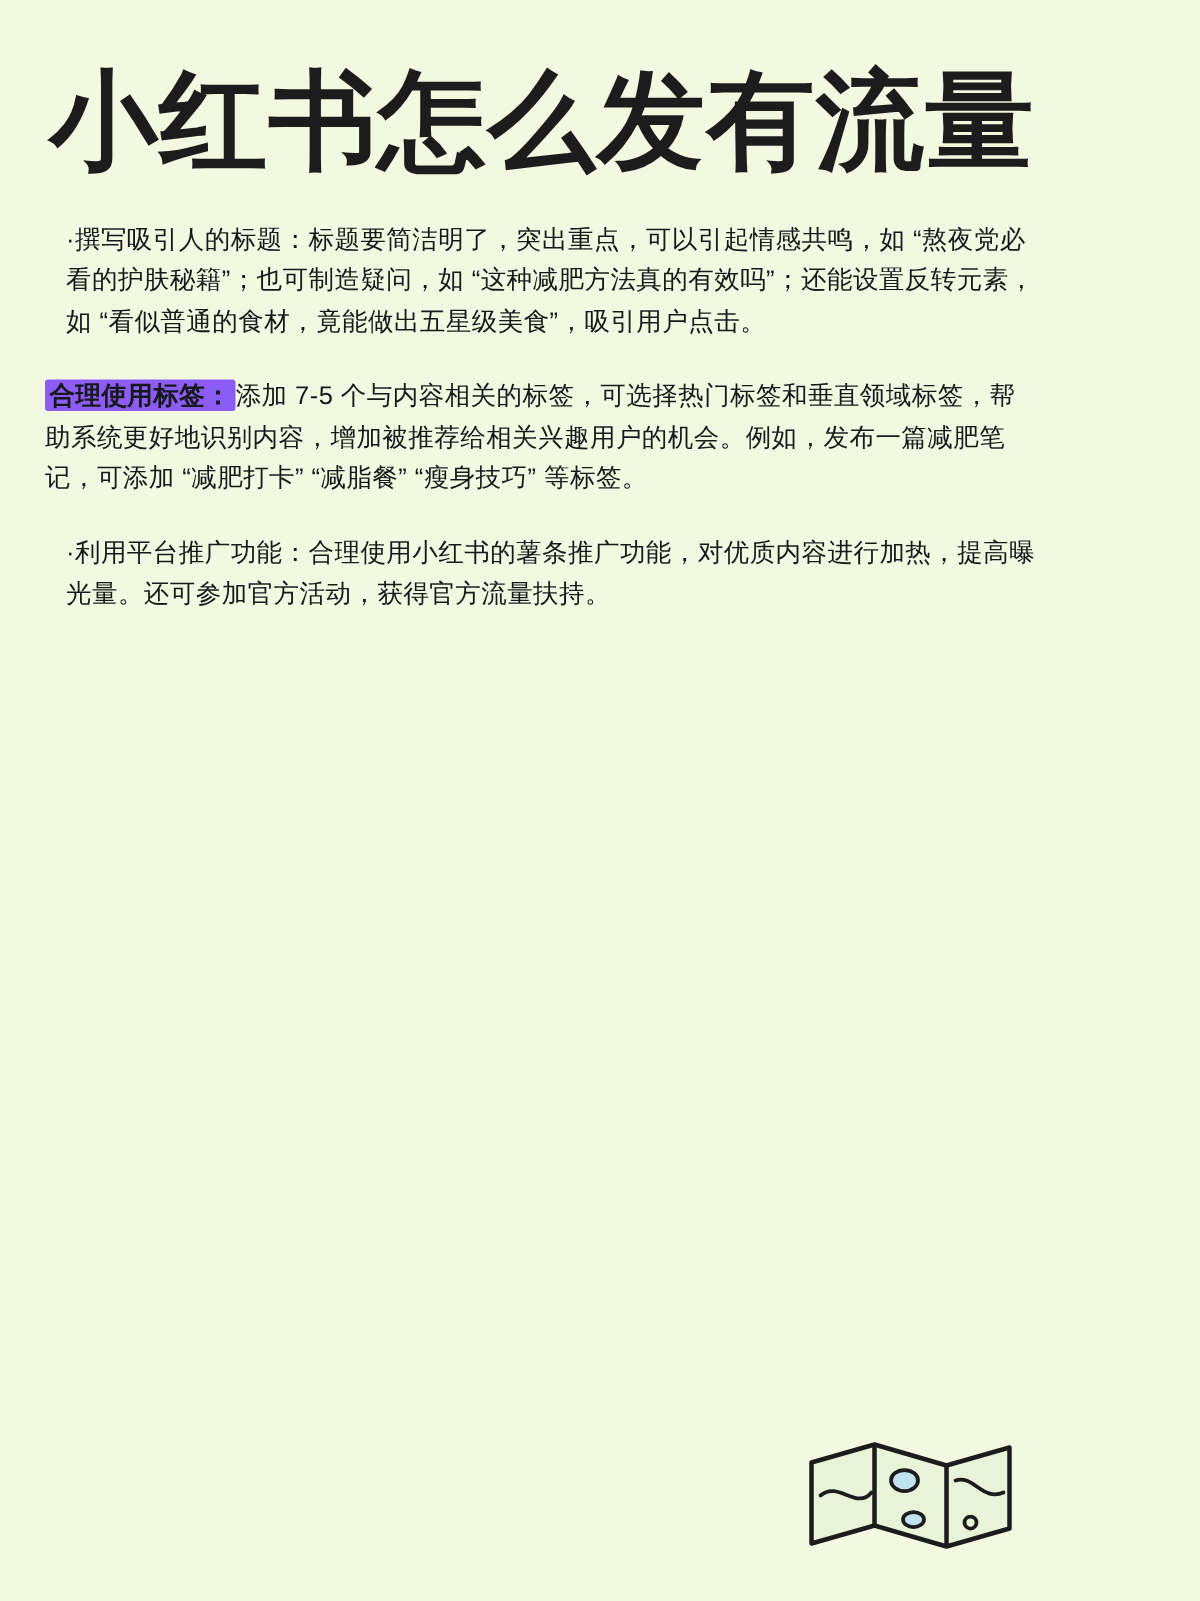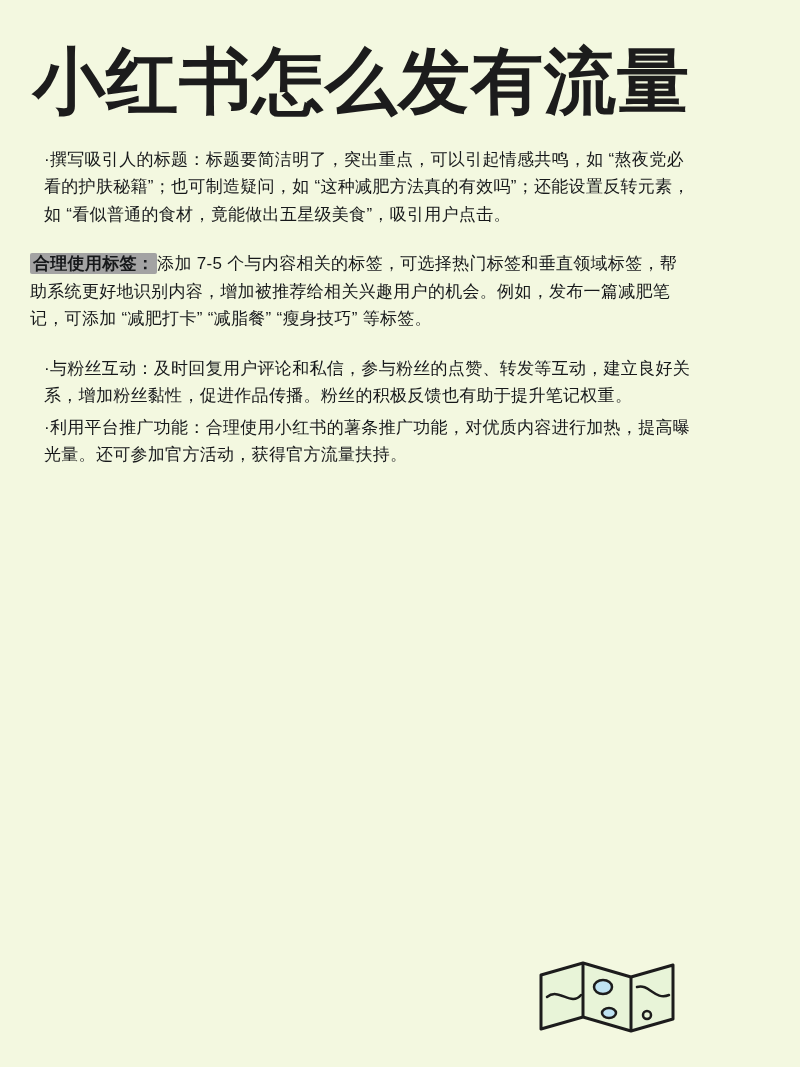--- a/index.html
+++ b/index.html
@@ -39,21 +39,21 @@
     letter-spacing: 0.3px;
   }
   .para {
     margin: 0 0 22px 0;
     text-indent: 0;
   }
   .para.indent {
     padding-left: 14px;
   }
   .highlight {
-    background: #a3a3a3;
+    background: #8b5cf6;
     font-weight: bold;
     padding: 1px 3px;
     border-radius: 2px;
   }
   .section-head {
     margin: 0 0 8px 0;
   }
   .sub-para {
     margin: 0 0 4px 0;
     padding-left: 14px;
@@ -78,21 +78,20 @@
 
   <div class="body-text">
 
     <p class="para indent">·撰写吸引人的标题：标题要简洁明了，突出重点，可以引起情感共鸣，如 “熬夜党必看的护肤秘籍”；也可制造疑问，如 “这种减肥方法真的有效吗”；还能设置反转元素，如 “看似普通的食材，竟能做出五星级美食”，吸引用户点击。</p>
 
     <p class="para">
       <span class="highlight">合理使用标签：</span><span>添加 7-5 个与内容相关的标签，可选择热门标签和垂直领域标签，帮助系统更好地识别内容，增加被推荐给相关兴趣用户的机会。例如，发布一篇减肥笔记，可添加 “减肥打卡” “减脂餐” “瘦身技巧” 等标签。</span>
     </p>
 
 
-    <p class="sub-para">·与粉丝互动：及时回复用户评论和私信，参与粉丝的点赞、转发等互动，建立良好关系，增加粉丝黏性，促进作品传播。粉丝的积极反馈也有助于提升笔记权重。</p>
 
     <p class="sub-para">·利用平台推广功能：合理使用小红书的薯条推广功能，对优质内容进行加热，提高曝光量。还可参加官方活动，获得官方流量扶持。</p>
 
   </div>
 
   <div class="footer-space"></div>
 
   <svg class="map-icon" viewBox="0 0 140 80">
     <path d="M4,18 L46,6 L94,20 L136,8 L136,62 L94,74 L46,60 L4,72 Z" fill="#e8f4d8" stroke="#1c1c1c" stroke-width="3" stroke-linejoin="round"></path>
     <path d="M46,6 L46,60" fill="none" stroke="#1c1c1c" stroke-width="3"></path>

